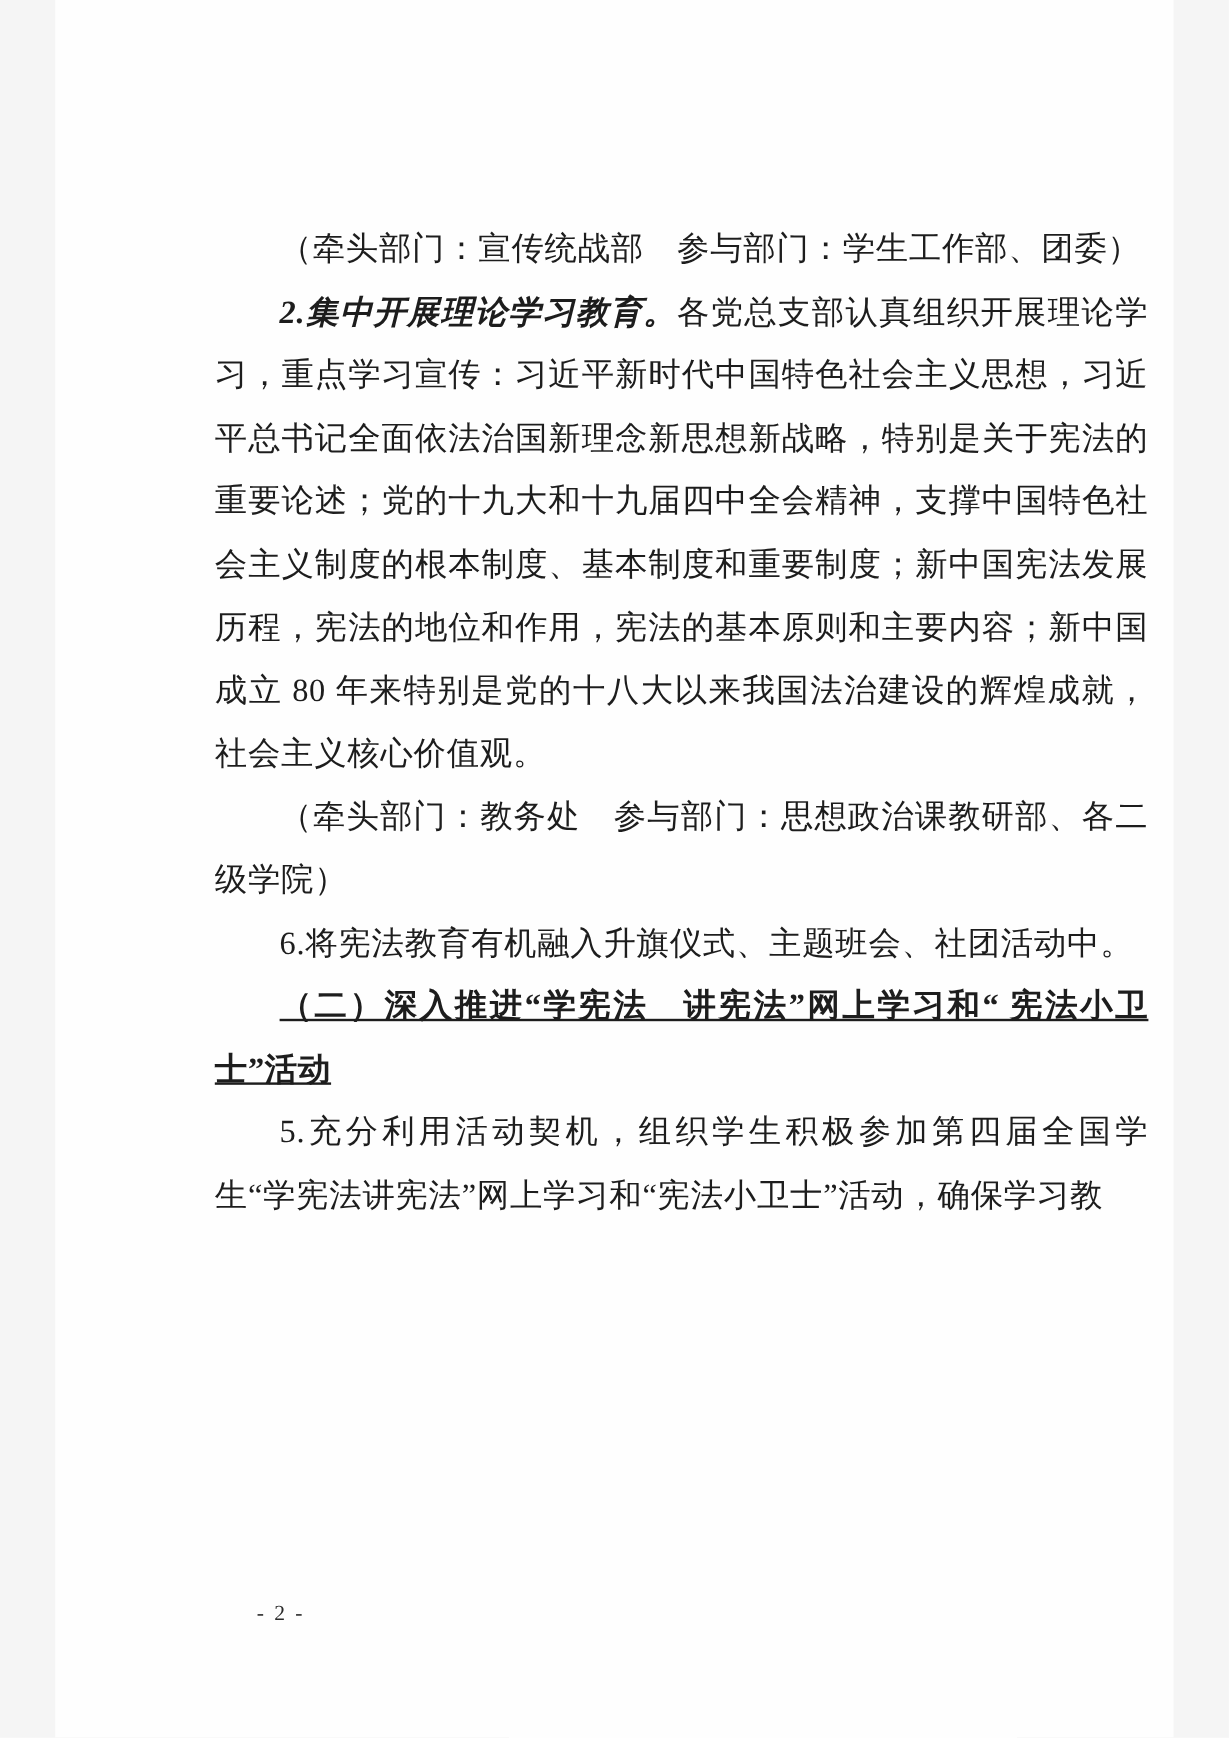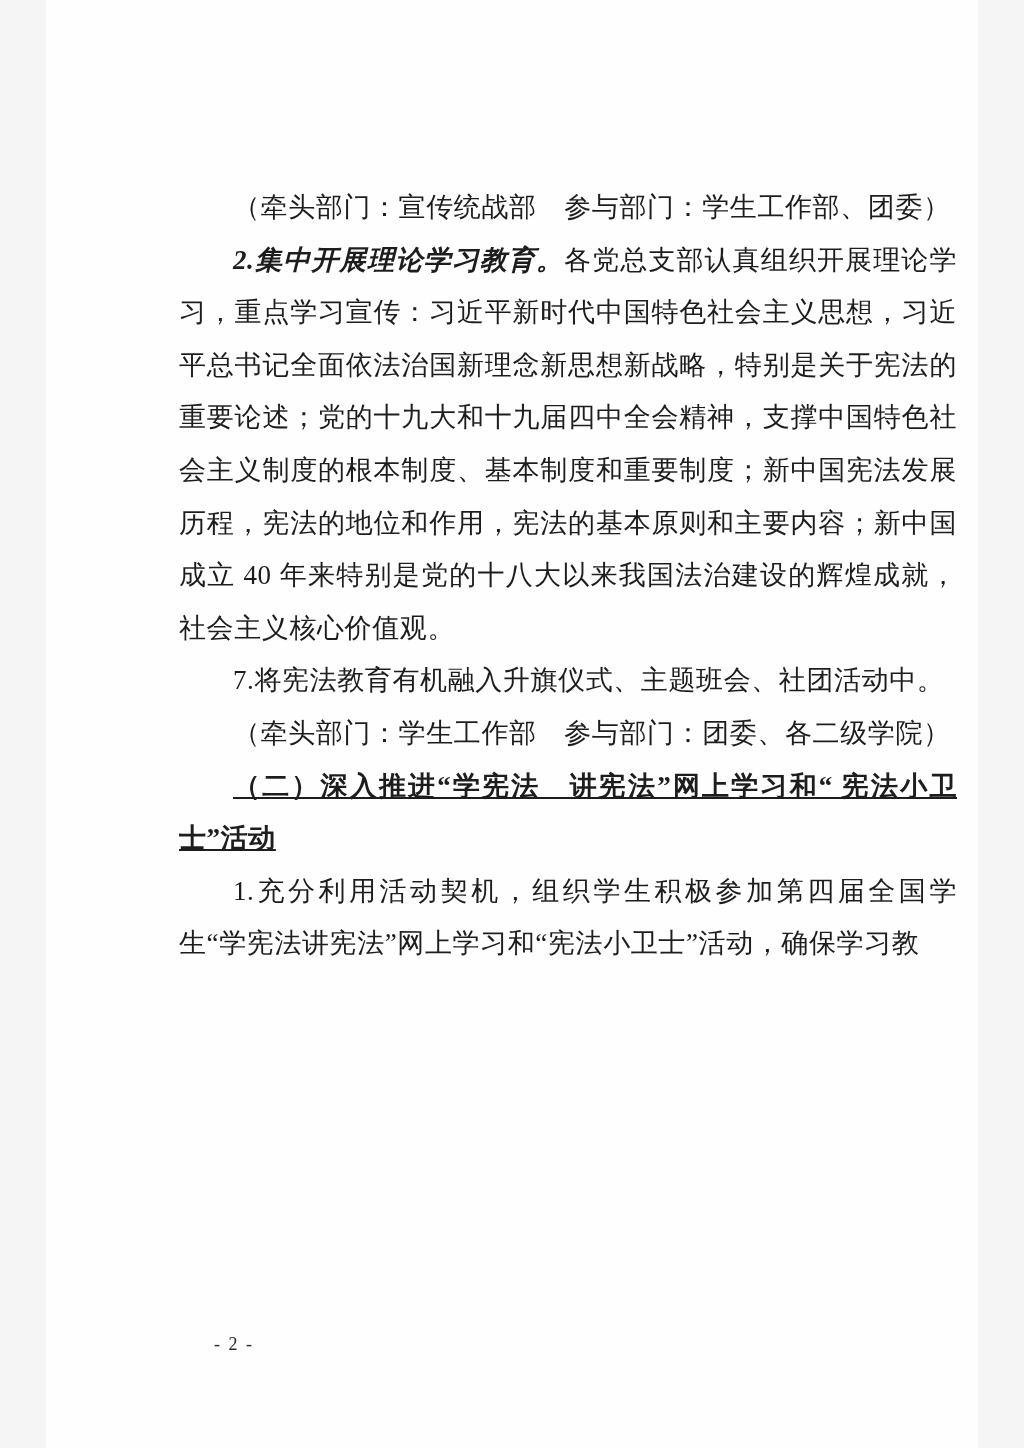--- a/index.html
+++ b/index.html
@@ -51,29 +51,29 @@
   }
 </style>
 </head>
 <body>
 
 <div class="page">
   <div class="content">
 
     <p class="line"><span>（牵头部门：宣传统战部　参与部门：学生工作部、团委）</span></p>
 
-    <p class="line"><span class="seg-bold">2.集中开展理论学习教育。</span><span>各党总支部认真组织开展理论学习，重点学习宣传：习近平新时代中国特色社会主义思想，习近平总书记全面依法治国新理念新思想新战略，特别是关于宪法的重要论述；党的十九大和十九届四中全会精神，支撑中国特色社会主义制度的根本制度、基本制度和重要制度；新中国宪法发展历程，宪法的地位和作用，宪法的基本原则和主要内容；新中国成立 40 年来特别是党的十八大以来我国法治建设的辉煌成就，社会主义核心价值观。</span></p>
+    <p class="line"><span class="seg-bold">2.集中开展理论学习教育。</span><span>各党总支部认真组织开展理论学习，重点学习宣传：习近平新时代中国特色社会主义思想，习近平总书记全面依法治国新理念新思想新战略，特别是关于宪法的重要论述；党的十九大和十九届四中全会精神，支撑中国特色社会主义制度的根本制度、基本制度和重要制度；新中国宪法发展历程，宪法的地位和作用，宪法的基本原则和主要内容；新中国成立 80 年来特别是党的十八大以来我国法治建设的辉煌成就，社会主义核心价值观。</span></p>
 
 
 
+    <p class="line"><span>（牵头部门：教务处　参与部门：思想政治课教研部、各二级学院）</span></p>
 
-    <p class="line"><span>7.将宪法教育有机融入升旗仪式、主题班会、社团活动中。</span></p>
+    <p class="line"><span>6.将宪法教育有机融入升旗仪式、主题班会、社团活动中。</span></p>
 
-    <p class="line"><span>（牵头部门：学生工作部　参与部门：团委、各二级学院）</span></p>
 
     <p class="line heading"><span>（二）深入推进“学宪法　讲宪法”网上学习和“ 宪法小卫士”活动</span></p>
 
-    <p class="line"><span>1.充分利用活动契机，组织学生积极参加第四届全国学生“学宪法讲宪法”网上学习和“宪法小卫士”活动，确保学习教</span></p>
+    <p class="line"><span>5.充分利用活动契机，组织学生积极参加第四届全国学生“学宪法讲宪法”网上学习和“宪法小卫士”活动，确保学习教</span></p>
 
   </div>
 
   <div class="page-number">- 2 -</div>
 </div>
 
 </body></html>

